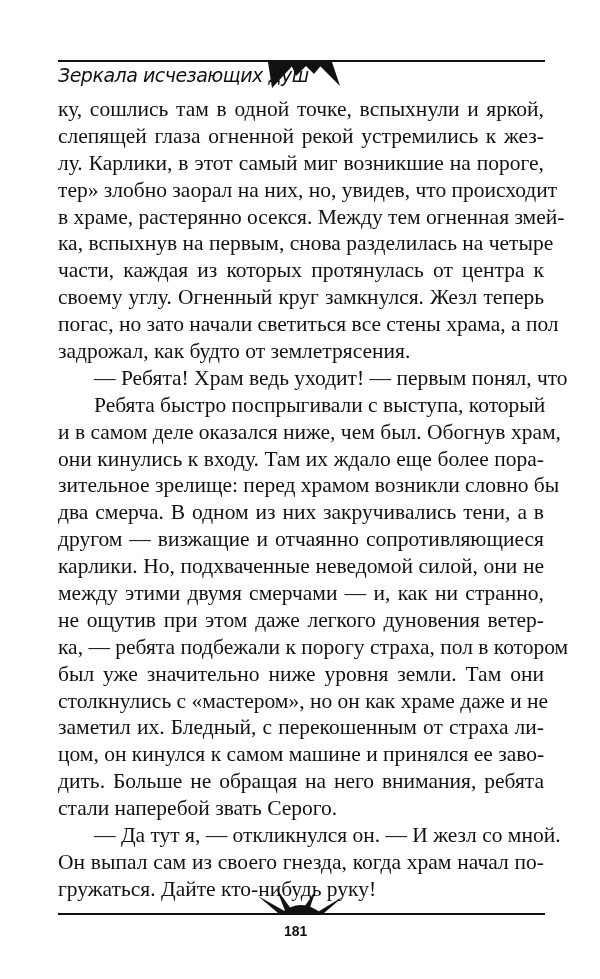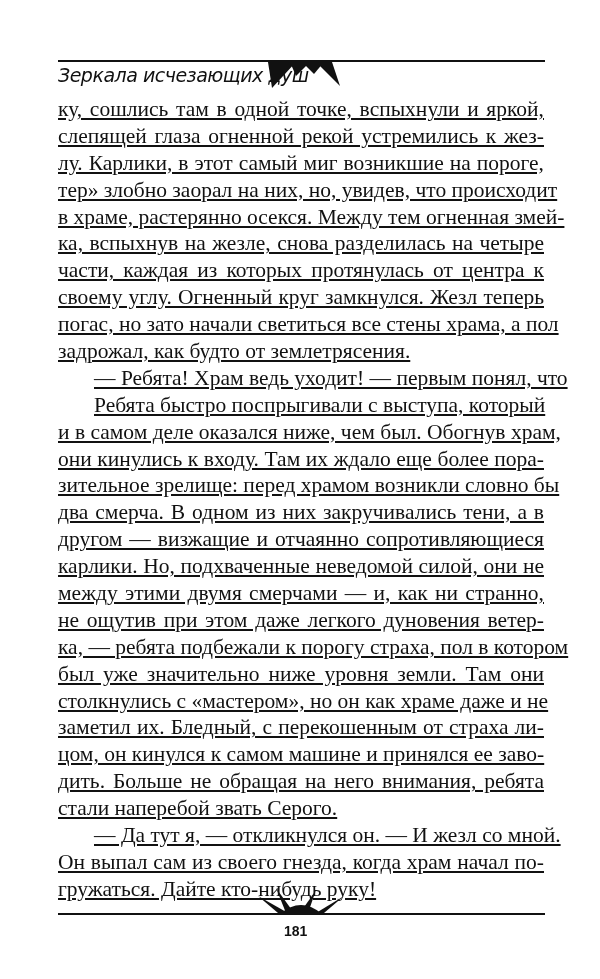--- a/index.html
+++ b/index.html
@@ -10,21 +10,21 @@
     position: absolute; left: 58px; top: 64px;
     font-family: "DejaVu Sans", sans-serif; font-style: italic;
     font-size: 19px; color: #111; letter-spacing: -0.5px; white-space: nowrap;
   }
   .sun-top { position: absolute; left: 266px; top: 58px; }
   .body-text {
     position: absolute; left: 58px; top: 96px; width: 486px;
     font-family: "Liberation Serif", serif; font-size: 21.5px; line-height: 26.9px;
     color: #111;
   }
-  .line { display: block; text-align: justify; text-align-last: justify; white-space: nowrap; height: 26.9px; overflow: visible; text-decoration: underline; }
+  .line { display: block; text-align: justify; text-align-last: justify; white-space: nowrap; height: 26.9px; overflow: visible; }
   .line.last { text-align-last: left; }
   .line.indent { padding-left: 36px; }
   .page-num {
     position: absolute; left: 284px; top: 923px;
     font-family: "Liberation Sans", sans-serif; font-weight: bold; font-size: 14px; color: #111;
   }
   .sun-bottom { position: absolute; left: 258px; top: 888px; }
   .bottom-rule { position: absolute; left: 58px; top: 913px; width: 487px; height: 2px; background: #111; }
 </style>
 </head>
@@ -44,21 +44,21 @@
     <path d="M50 4 L66 4 L74 28 Z" fill="#111"></path>
     <path d="M20 2 L60 2 L52 8 L28 8 Z" fill="#111"></path>
   </svg>
 
   <div class="body-text" id="body-text">
       <span class="line">ку, сошлись там в одной точке, вспыхнули и яркой,</span>
       <span class="line">слепящей глаза огненной рекой устремились к жез-</span>
       <span class="line">лу. Карлики, в этот самый миг возникшие на пороге,</span>
       <span class="line">тер» злобно заорал на них, но, увидев, что происходит</span>
       <span class="line">в храме, растерянно осекся. Между тем огненная змей-</span>
-      <span class="line">ка, вспыхнув на жезле, снова разделилась на четыре</span>
+      <span class="line">ка, вспыхнув на первым, снова разделилась на четыре</span>
       <span class="line">части, каждая из которых протянулась от центра к</span>
       <span class="line">своему углу. Огненный круг замкнулся. Жезл теперь</span>
       <span class="line">погас, но зато начали светиться все стены храма, а пол</span>
       <span class="line last">задрожал, как будто от землетрясения.</span>
       <span class="line indent">— Ребята! Храм ведь уходит! — первым понял, что</span>
       <span class="line indent">Ребята быстро поспрыгивали с выступа, который</span>
       <span class="line">и в самом деле оказался ниже, чем был. Обогнув храм,</span>
       <span class="line">они кинулись к входу. Там их ждало еще более пора-</span>
       <span class="line">зительное зрелище: перед храмом возникли словно бы</span>
       <span class="line">два смерча. В одном из них закручивались тени, а в</span>

